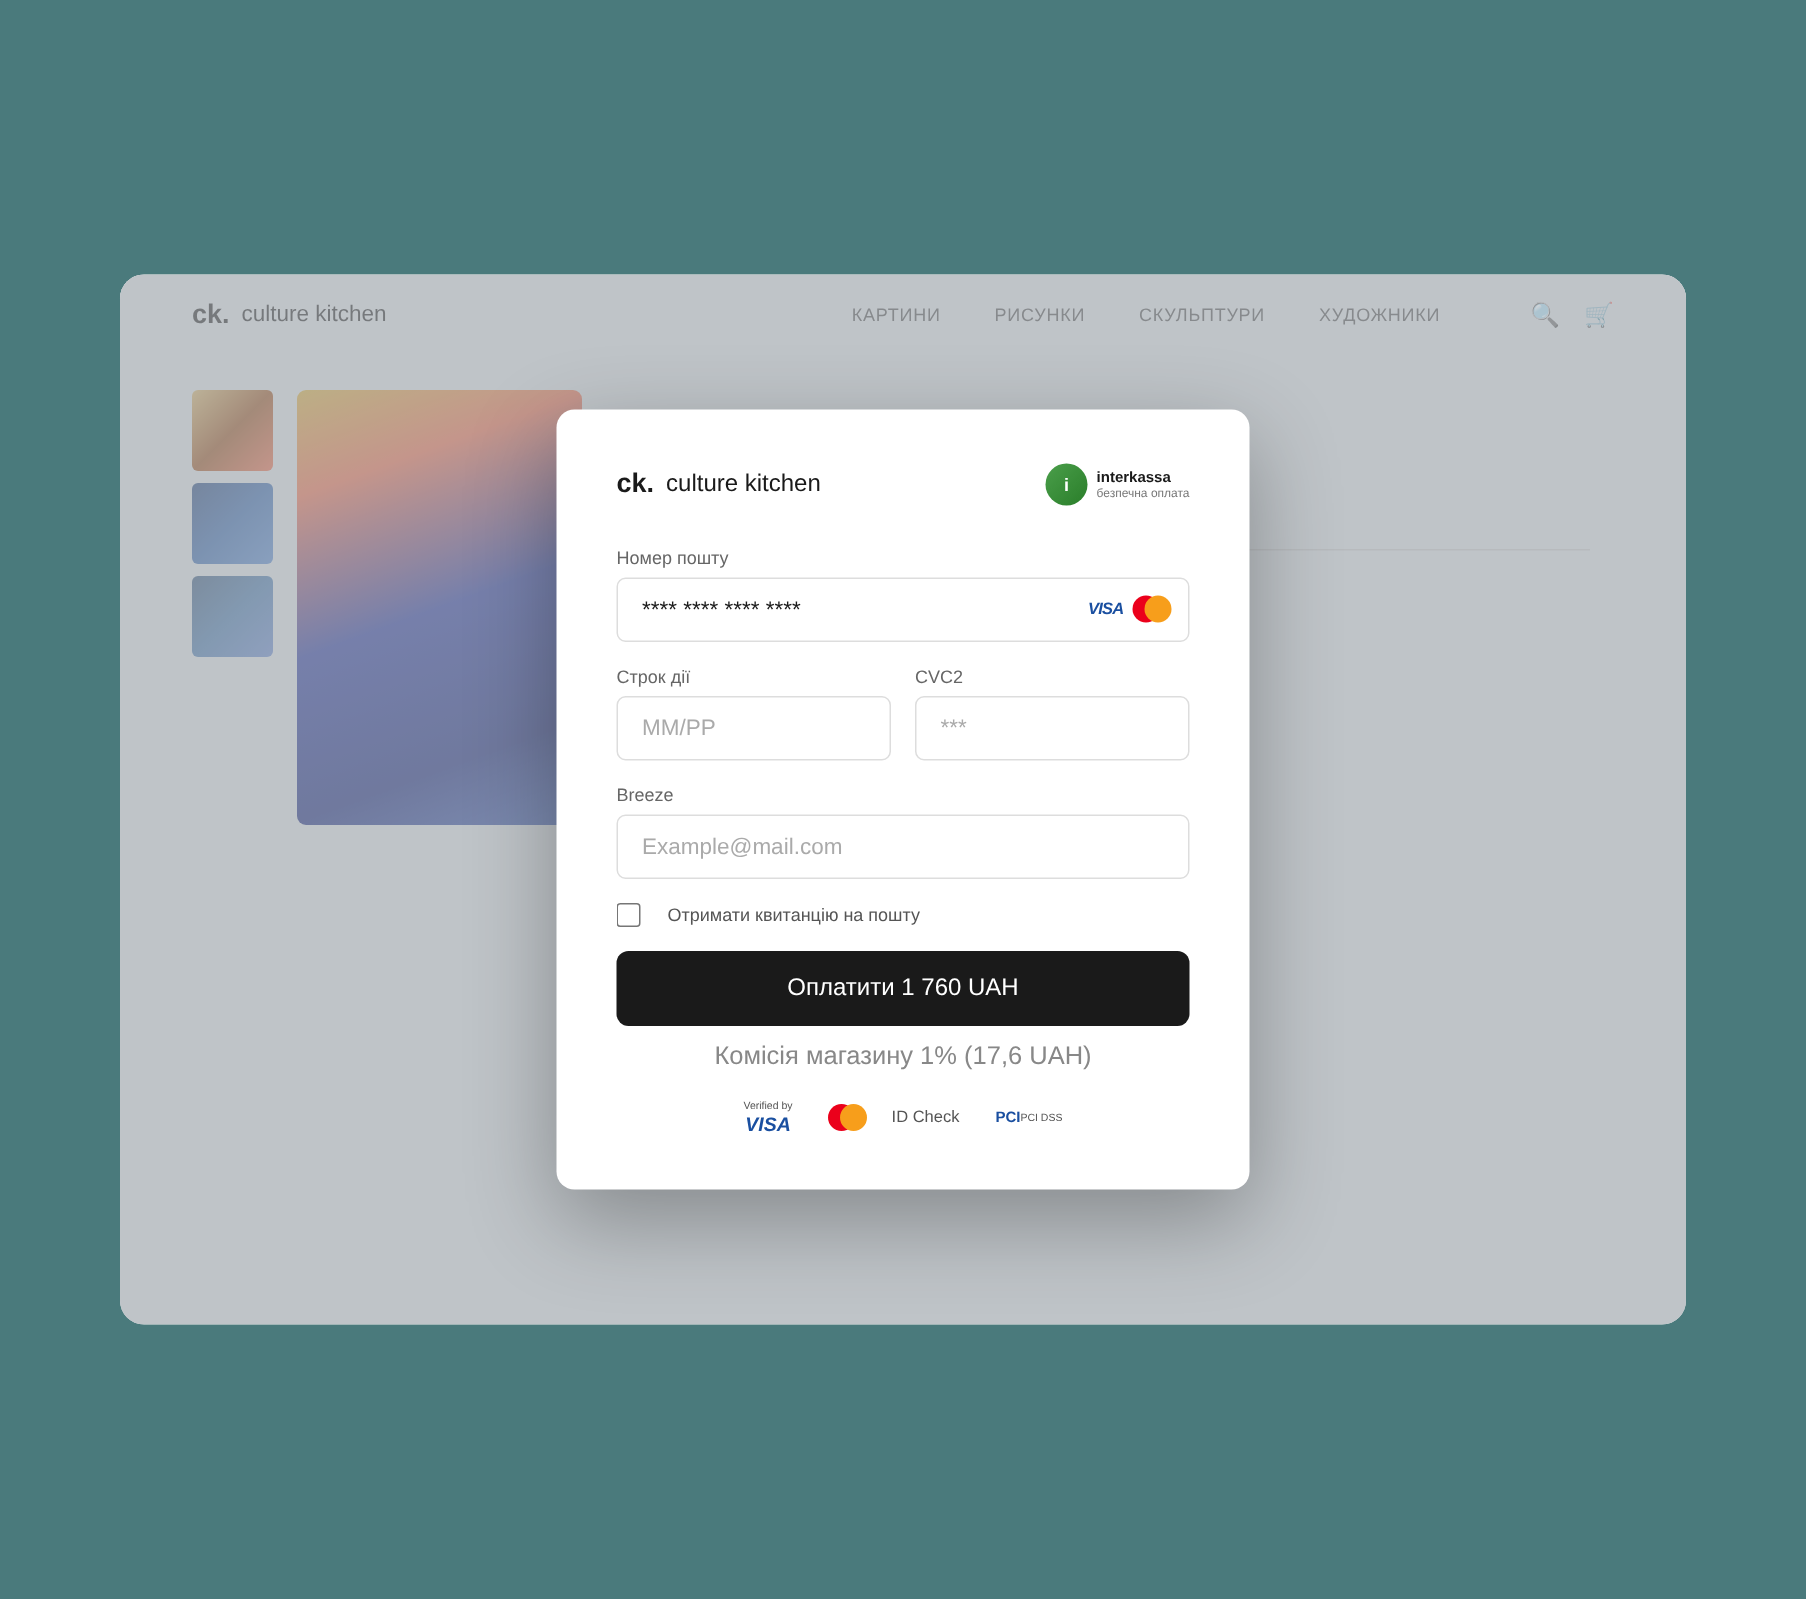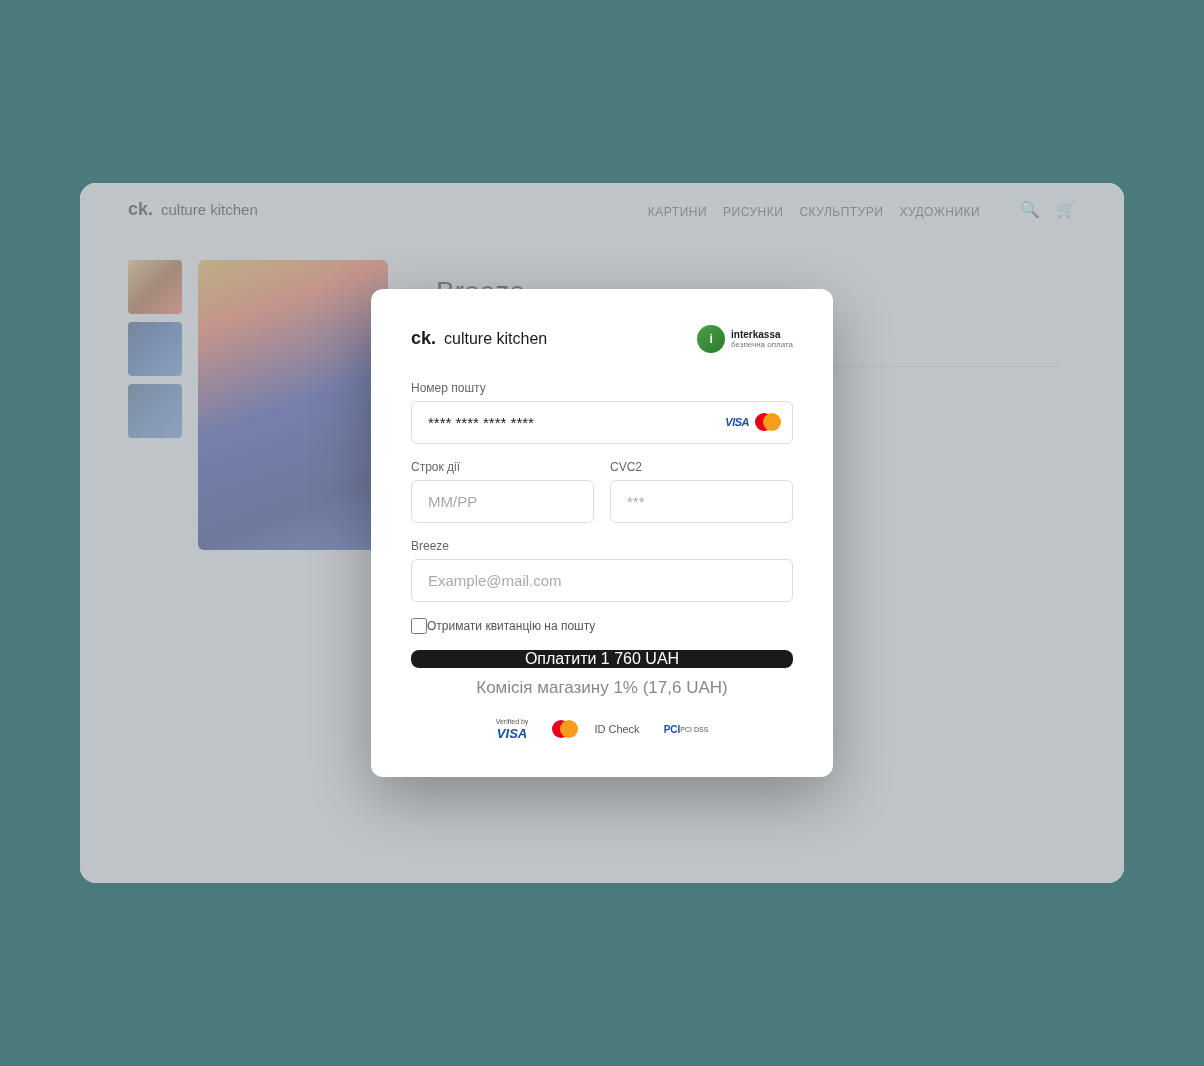--- a/index.html
+++ b/index.html
@@ -50,23 +50,23 @@
     }
 
     .site-logo-icon {
       font-size: 18px;
       font-weight: 700;
       color: #1a1a1a;
     }
 
     .site-nav {
       display: flex;
-      gap: 16px;
+      gap: 36px;
       margin-left: auto;
-      align-items: flex-end;
+      align-items: center;
     }
 
     .site-nav-item {
       font-size: 12px;
       color: #444;
       letter-spacing: 0.5px;
       font-weight: 500;
     }
 
     .site-nav-icons {
@@ -325,21 +325,21 @@
       height: 18px;
       border-radius: 50%;
       background: #f79e1b;
       position: absolute;
       right: 0;
     }
 
     .checkbox-row {
       display: flex;
       align-items: center;
-      gap: 0;
+      gap: 18px;
       margin: 16px 0;
     }
 
     .checkbox-input {
       width: 16px;
       height: 16px;
       border: 1.5px solid #ccc;
       border-radius: 3px;
       cursor: pointer;
       flex-shrink: 0;
@@ -349,20 +349,21 @@
       font-size: 12px;
       color: #555;
     }
 
     .pay-button {
       width: 100%;
       background: #1a1a1a;
       color: #fff;
       border: none;
       border-radius: 8px;
+      padding: 16px;
       font-size: 16px;
       font-weight: 500;
       cursor: pointer;
       margin-bottom: 10px;
     }
 
     .commission-text {
       text-align: center;
       font-size: 17px;
       color: #888;

